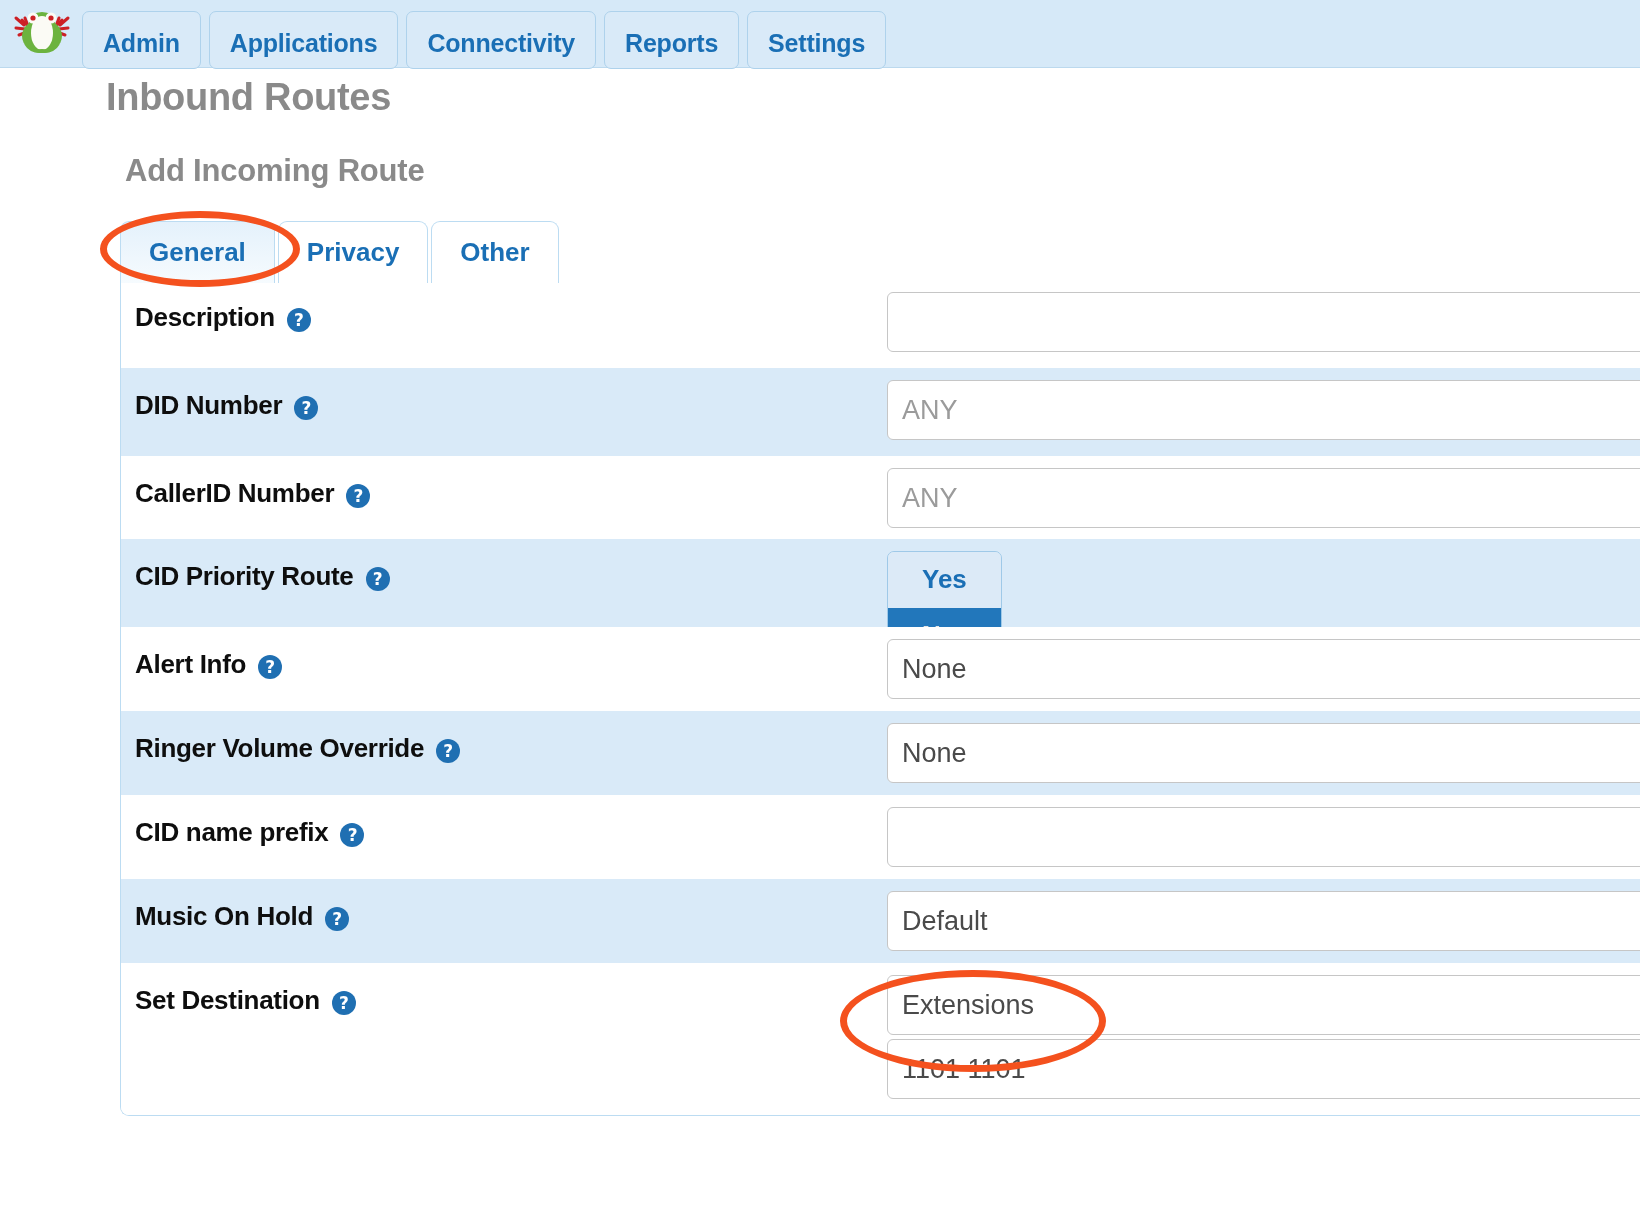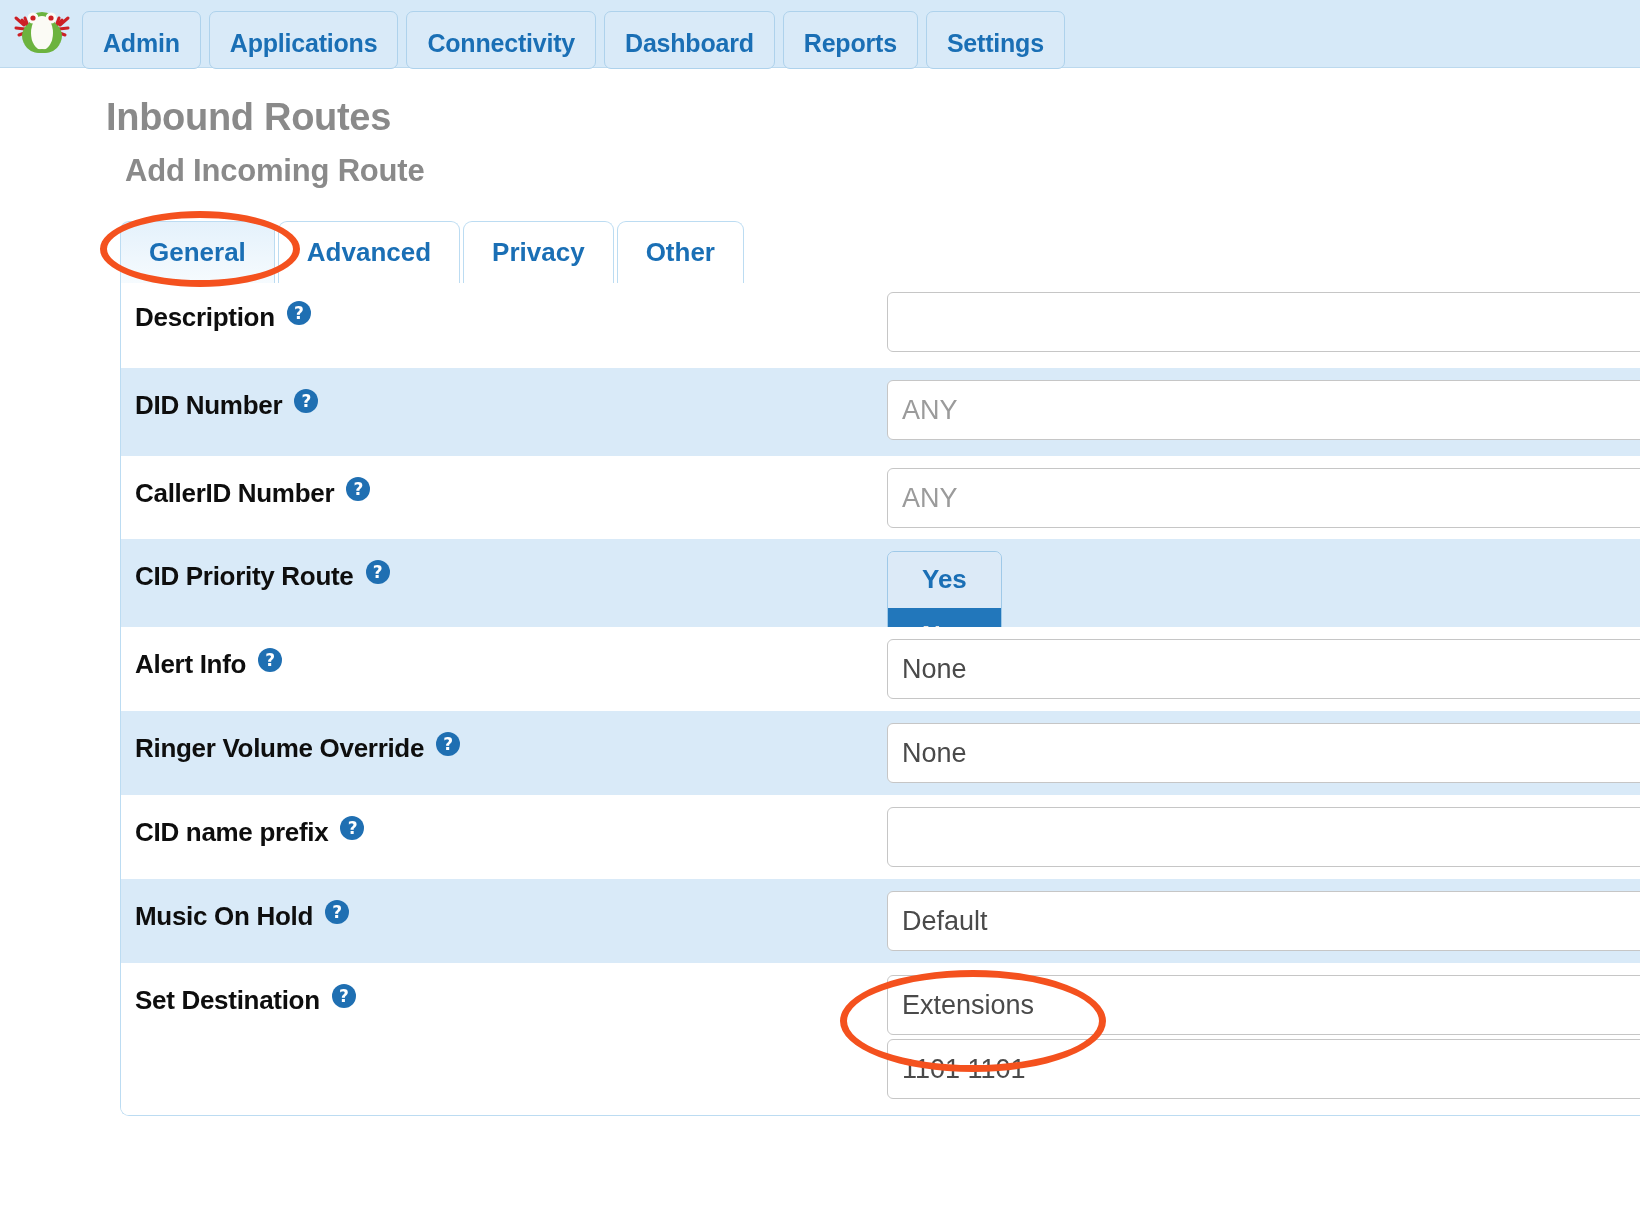--- a/index.html
+++ b/index.html
@@ -47,21 +47,20 @@
   }
 
   
   .page-title {
     position: absolute;
     left: 106px; top: 76px;
     font-size: 38px;
     font-weight: bold;
     color: #8a8a8a;
     letter-spacing: -0.3px;
-    margin-top: 20px;
   }
   .section-title {
     position: absolute;
     left: 117px; top: 153px;
     font-size: 31px;
     font-weight: bold;
     color: #8a8a8a;
     letter-spacing: -0.2px;
     margin-left: 8px;
   }
@@ -119,21 +118,21 @@
     background: #ffffff;
   }
   .row.alt { background: #d9eaf8; }
   .row-label {
     flex: 0 0 766px;
     padding: 22px 0 0 14px;
     font-size: 26px;
     font-weight: bold;
     color: #0e0e0e;
     display: flex;
-    align-items: flex-start;
+    align-items: flex-end;
     gap: 12px;
     letter-spacing: -0.3px;
     white-space: nowrap;
   }
   .row-control {
     flex: 1 1 auto;
     padding: 12px 0 0 0;
     position: relative;
   }
 
@@ -239,32 +238,30 @@
       <circle cx="27" cy="12" r="2.6" fill="#cc2026"></circle>
       <circle cx="45" cy="12" r="2.6" fill="#cc2026"></circle>
 
       <path d="M18 38 Q24 48 36 47 Q48 48 54 38 Q48 44 36 43 Q24 44 18 38 Z" fill="#6cb33f"></path>
     </svg>
   </div>
   <div class="navitems">
     <div class="navbtn">Admin</div>
     <div class="navbtn">Applications</div>
     <div class="navbtn">Connectivity</div>
-    <div class="navbtn">Dashboard</div>
     <div class="navbtn">Reports</div>
     <div class="navbtn">Settings</div>
   </div>
 </div>
 
 <div class="page-title">Inbound Routes</div>
 <div class="section-title">Add Incoming Route</div>
 
 <div class="tabrow">
   <div class="tab active">General</div>
-  <div class="tab">Advanced</div>
   <div class="tab">Privacy</div>
   <div class="tab">Other</div>
 </div>
 
 <div class="panel">
   <div class="panel-top-edge"></div>
 
   <div class="row" style="height:88px;">
     <div class="row-label">
       <span>Description</span>

